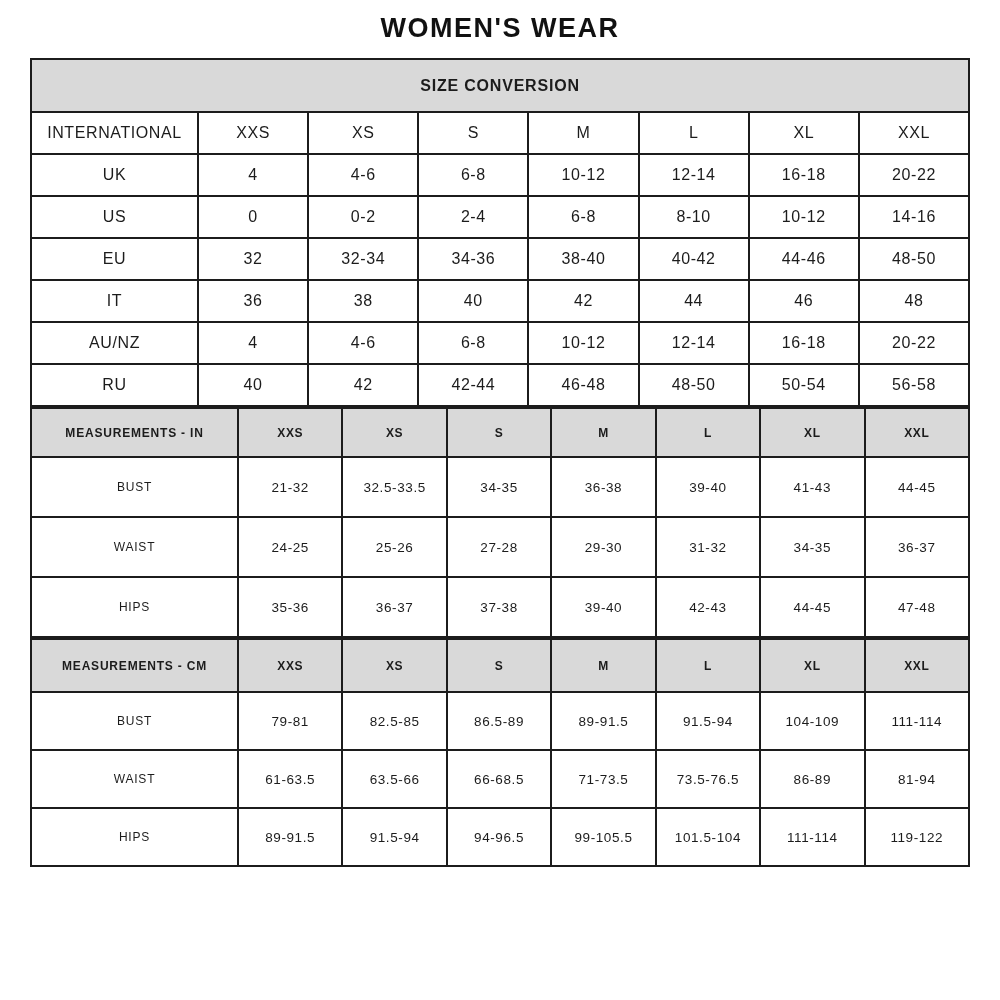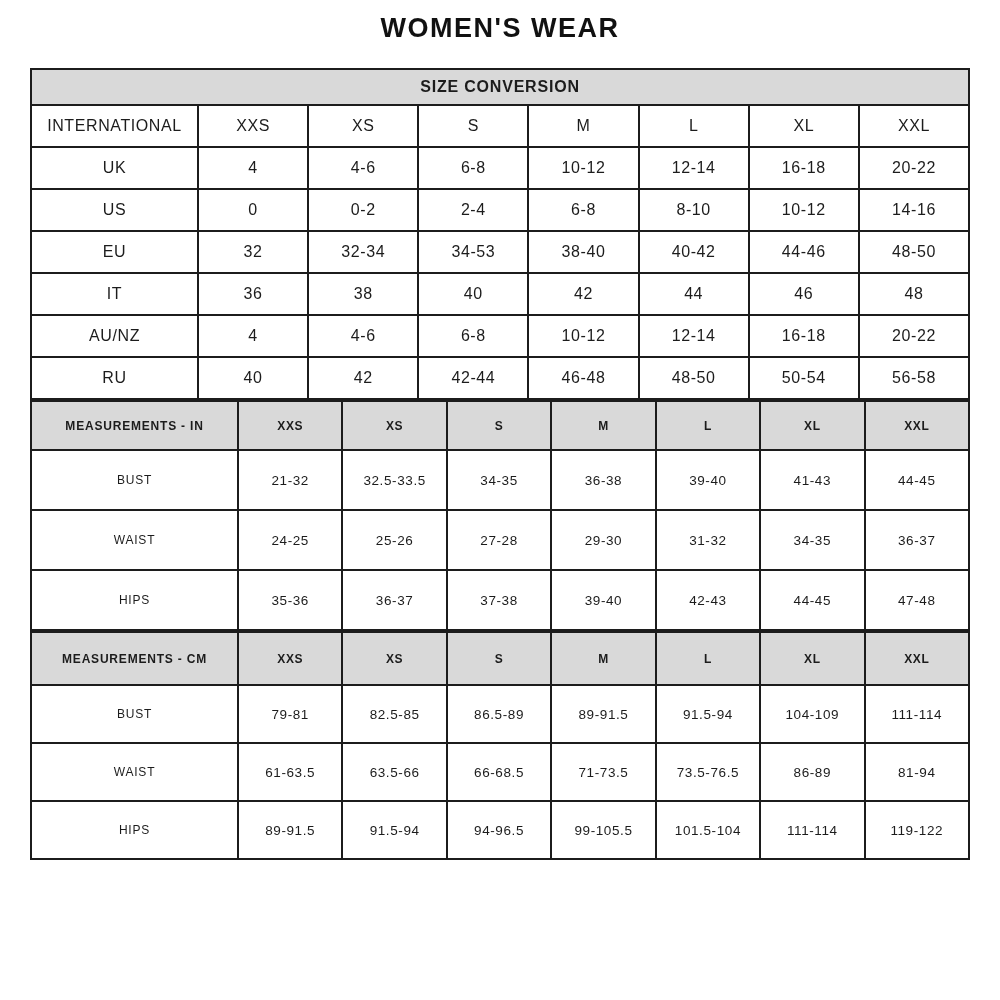--- a/index.html
+++ b/index.html
@@ -13,42 +13,42 @@
   body{
     font-family:"Liberation Sans","DejaVu Sans",sans-serif;
     color:var(--text);
     padding-top:13px;
   }
   .page-title{
     text-align:center;
     font-size:27px;
     font-weight:bold;
     letter-spacing:1.5px;
-    margin-bottom:24px;
+    margin-bottom:14px;
     color:#111;
   }
   table.tbl{
     width:940px;
     margin:0 auto;
     border-collapse:collapse;
     table-layout:fixed;
   }
   table.tbl td{
     border:2px solid var(--border);
     text-align:center;
     vertical-align:middle;
     letter-spacing:0.6px;
     overflow:hidden;
     white-space:nowrap;
   }
   
   .t1{margin-bottom:9px;}
   .t1 col.c0{width:167px;}
   .t1 tr{height:42px;}
-  .t1 tr.banner-row{height:36px;}
+  .t1 tr.banner-row{height:53px;}
   .t1 td{font-size:16px;}
   .t1 td.banner{
     background:var(--header-bg);
     font-weight:bold;
     font-size:16px;
     letter-spacing:0.8px;
   }
   
   .t23 col.c0{width:207px;}
   .t2{margin-bottom:9px;}
@@ -111,21 +111,21 @@
         <td>2-4</td>
         <td>6-8</td>
         <td>8-10</td>
         <td>10-12</td>
         <td>14-16</td>
       </tr>
       <tr>
         <td class="row-label">EU</td>
         <td>32</td>
         <td>32-34</td>
-        <td>34-53</td>
+        <td>34-36</td>
         <td>38-40</td>
         <td>40-42</td>
         <td>44-46</td>
         <td>48-50</td>
       </tr>
       <tr>
         <td class="row-label">IT</td>
         <td>36</td>
         <td>38</td>
         <td>40</td>

